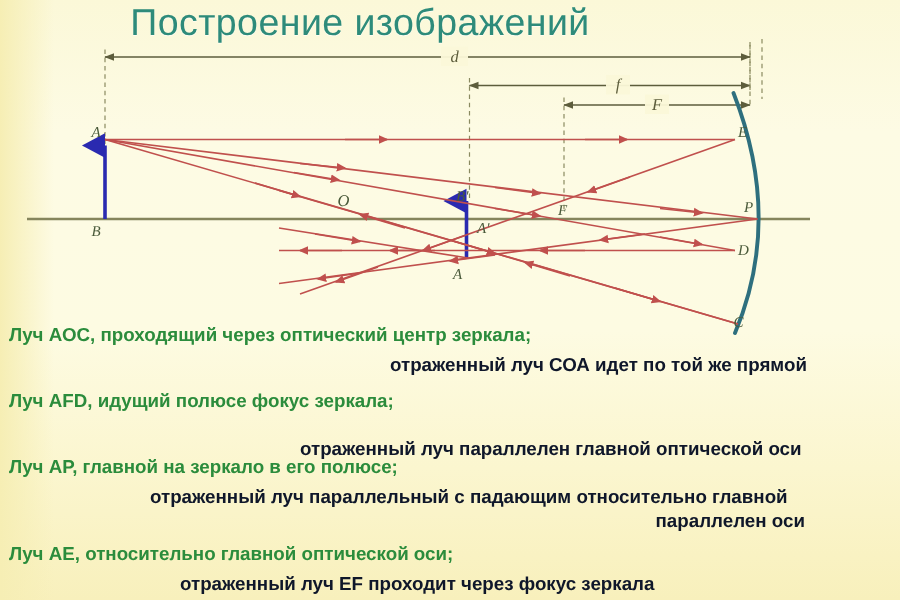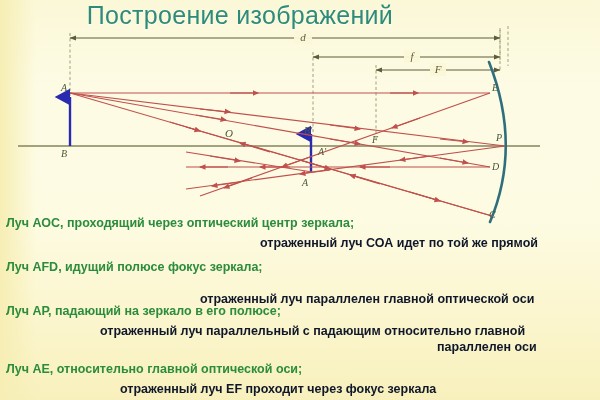--- a/index.html
+++ b/index.html
@@ -220,21 +220,21 @@
     </g>
   </svg>
 
   <div id="captions">
     <div class="cap-line cap-green r1g">Луч АОС, проходящий через оптический центр зеркала;</div>
     <div class="cap-line cap-blue r1b">отраженный луч СОА идет по той же прямой</div>
 
     <div class="cap-line cap-green r2g">Луч AFD, идущий полюсе фокус зеркала;</div>
     <div class="cap-line cap-blue r2b">отраженный луч параллелен главной оптической оси</div>
 
-    <div class="cap-line cap-green r3g">Луч АР, падающий на зеркало в его полюсе;</div>
+    <div class="cap-line cap-green r3g">Луч АР, главной на зеркало в его полюсе;</div>
     <div class="cap-line cap-blue r3b1">отраженный луч параллельный с падающим относительно главной</div>
     <div class="cap-line cap-blue r3b2">параллелен оси</div>
 
     <div class="cap-line cap-green r4g">Луч АЕ, относительно главной оптической оси;</div>
     <div class="cap-line cap-blue r4b">отраженный луч ЕF проходит через фокус зеркала</div>
   </div>
 
 </div>
 
 </body></html>

